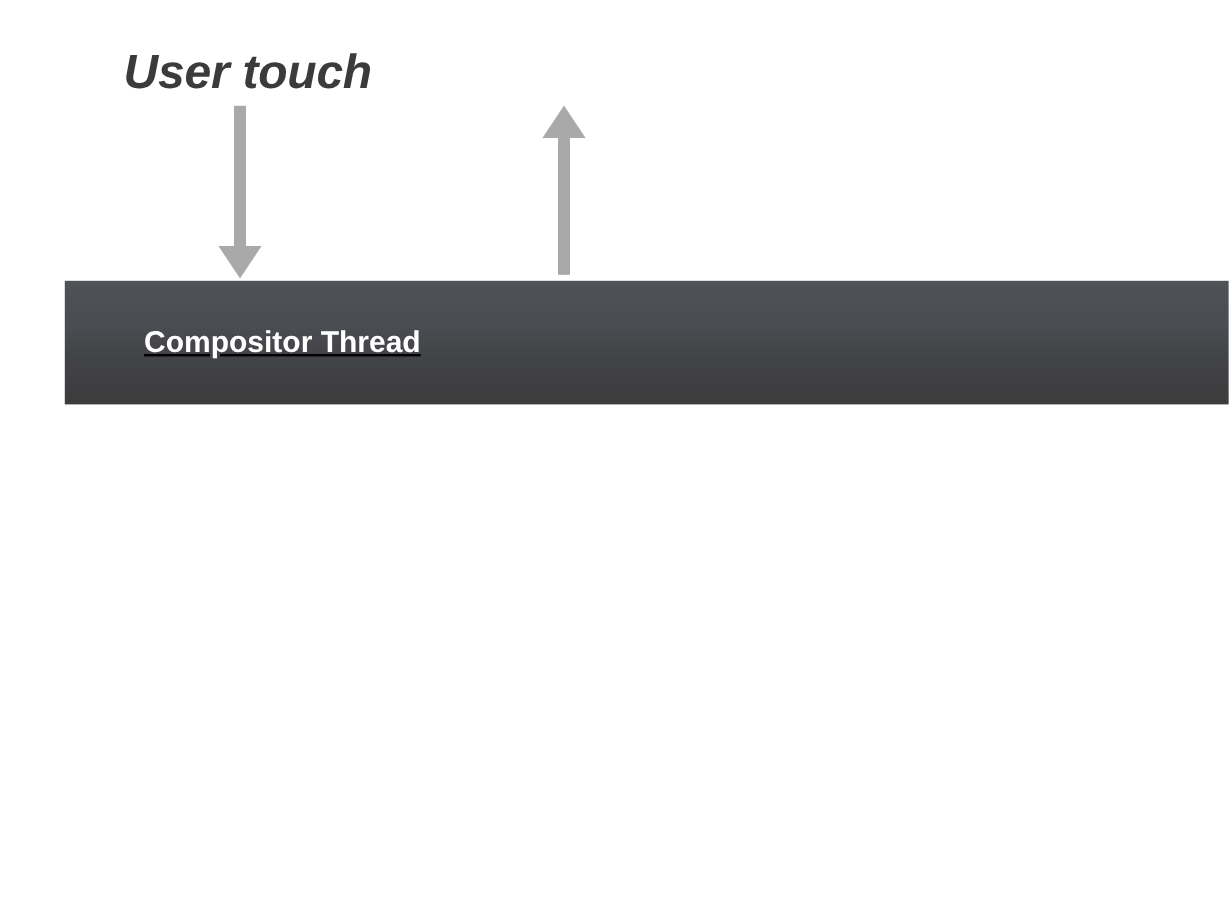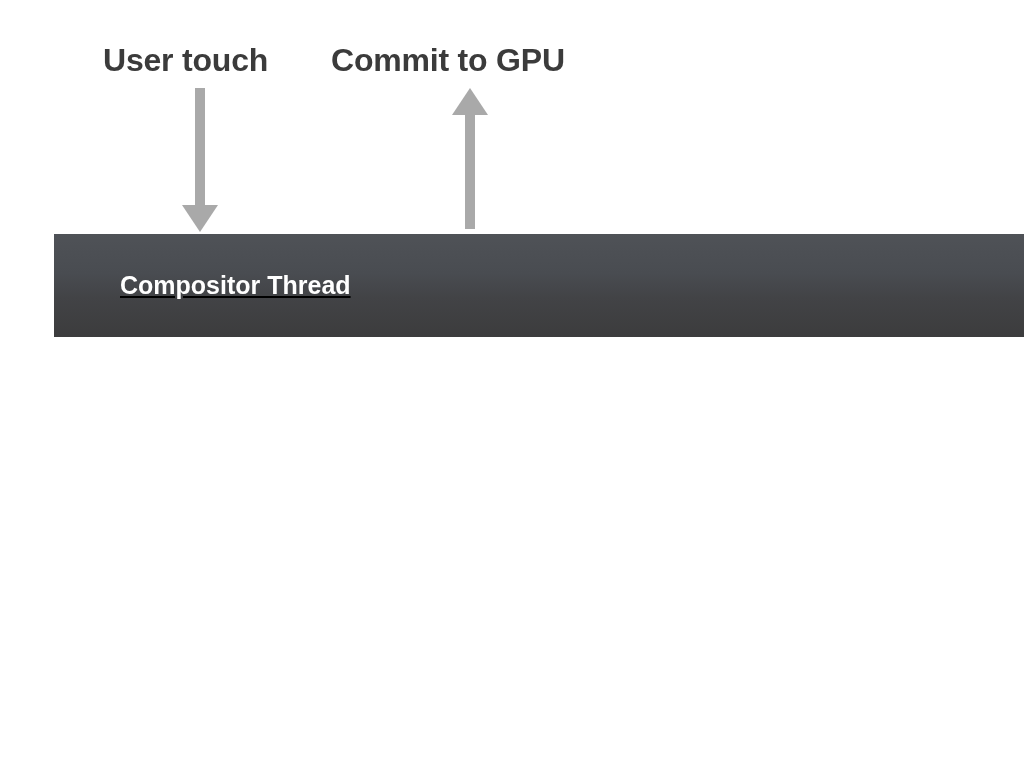--- a/index.html
+++ b/index.html
@@ -18,26 +18,27 @@
     height: 768px;
     background: #ffffff;
     overflow: hidden;
   }
 
   
   .toplabel {
     position: absolute;
     font-family: "Liberation Sans", sans-serif;
     font-weight: bold;
-    font-size: 32px;
+    font-size: 40px;
     line-height: 40px;
     letter-spacing: -0.2px;
     color: #3b3b3b;
     white-space: nowrap;
     user-select: none;
+    font-style: italic;
   }
   #label-user-touch {
     left: 103px;
     top: 40px;
   }
   #label-commit-gpu {
     left: 331px;
     top: 40px;
   }
 
@@ -99,21 +100,20 @@
     color: #39393b;
   }
 </style>
 </head>
 <body>
 
 <div id="canvas">
 
   <div class="toplabel" id="label-user-touch">User touch</div>
 
-  <div class="toplabel" id="label-commit-gpu">Commit to GPU</div>
 
   <svg class="arrow" id="arrow-user-touch" viewBox="0 0 38 146" aria-hidden="true">
     <rect x="14" y="0" width="10" height="118" fill="#a9a9a9"></rect>
     <polygon points="1,117 37,117 19,144" fill="#a9a9a9"></polygon>
   </svg>
 
   <svg class="arrow" id="arrow-commit-gpu" viewBox="0 0 38 144" aria-hidden="true">
     <polygon points="19,2 37,29 1,29" fill="#a9a9a9"></polygon>
     <rect x="14" y="27" width="10" height="116" fill="#a9a9a9"></rect>
   </svg>

